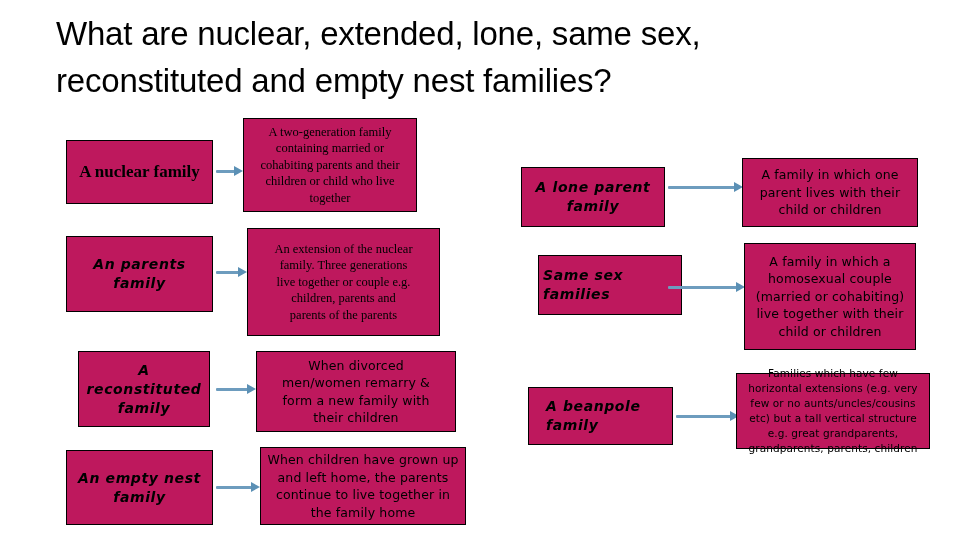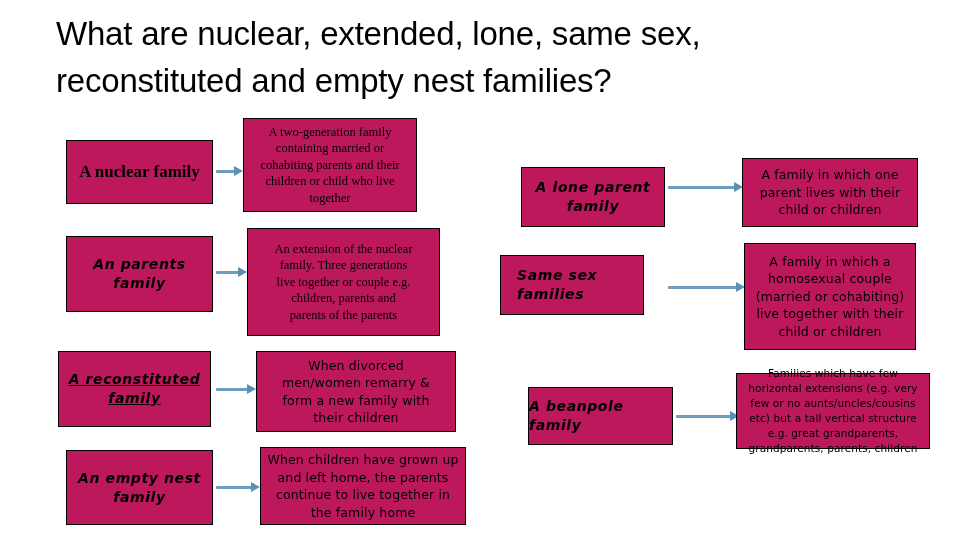--- a/index.html
+++ b/index.html
@@ -149,21 +149,21 @@
   <div class="head" style="left:22px;"></div>
 </div>
 <div class="box desc-serif" style="left:247px; top:228px; width:193px; height:108px;">
   <span class="txt">An extension of the nuclear
 family. Three generations
 live together or couple e.g.
 children, parents and
 parents of the parents</span>
 </div>
 
-<div class="box term-marker" style="left:58px; top:351px; width:153px; height:76px;text-decoration:underline;">
+<div class="box term-marker" style="left:78px; top:351px; width:132px; height:76px;">
   <span class="txt">A reconstituted
 family</span>
 </div>
 <div class="arrow" style="left:216px; top:384px; width:41px;">
   <div class="shaft" style="width:32px;"></div>
   <div class="head" style="left:31px;"></div>
 </div>
 <div class="box desc-hand" style="left:256px; top:351px; width:200px; height:81px;">
   <span class="txt">When divorced
 men/women remarry &amp;
@@ -193,37 +193,37 @@
 <div class="arrow" style="left:668px; top:182px; width:76px;">
   <div class="shaft" style="width:68px;"></div>
   <div class="head" style="left:66px;"></div>
 </div>
 <div class="box desc-hand" style="left:742px; top:158px; width:176px; height:69px;">
   <span class="txt">A family in which one
 parent lives with their
 child or children</span>
 </div>
 
-<div class="box term-marker align-left" style="left:500px; top:255px; width:144px; height:60px; justify-content:flex-start; padding-left:16px;">
+<div class="box term-marker align-left" style="left:538px; top:255px; width:144px; height:60px; justify-content:flex-start; padding-left:4px;">
   <span class="txt">Same sex
 families</span>
 </div>
 <div class="arrow" style="left:668px; top:282px; width:78px;">
   <div class="shaft" style="width:70px;"></div>
   <div class="head" style="left:68px;"></div>
 </div>
 <div class="box desc-hand" style="left:744px; top:243px; width:172px; height:107px;">
   <span class="txt">A family in which a
 homosexual couple
 (married or cohabiting)
 live together with their
 child or children</span>
 </div>
 
-<div class="box term-marker align-left" style="left:528px; top:387px; width:145px; height:58px; justify-content:flex-end; padding-left:0;">
+<div class="box term-marker align-left" style="left:528px; top:387px; width:145px; height:58px; justify-content:flex-end; padding-left:17px;">
   <span class="txt">A beanpole
 family</span>
 </div>
 <div class="arrow" style="left:676px; top:411px; width:64px;">
   <div class="shaft" style="width:56px;"></div>
   <div class="head" style="left:54px;"></div>
 </div>
 <div class="box desc-hand small" style="left:736px; top:373px; width:194px; height:76px;">
   <span class="txt">Families which have few
 horizontal extensions (e.g. very

